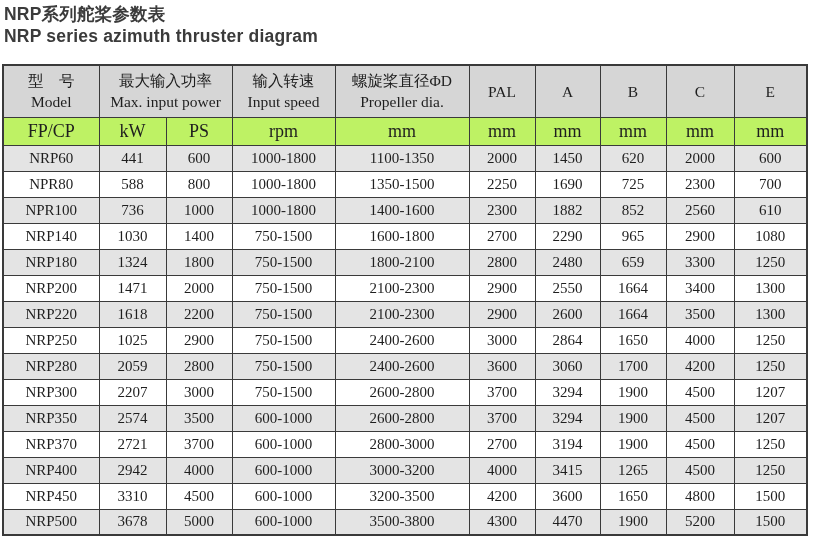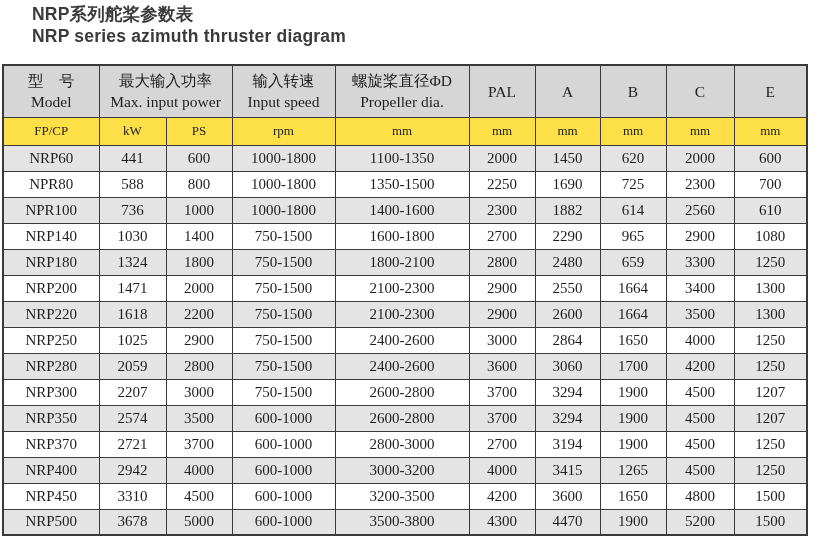--- a/index.html
+++ b/index.html
@@ -7,21 +7,21 @@
     margin: 0;
     padding: 0;
     width: 830px;
     height: 555px;
     background: #ffffff;
     font-family: "Liberation Serif", serif;
   }
   .page { width: 830px; height: 555px; overflow: hidden; }
 
   .titles {
-    padding: 3px 0 0 32px;
+    padding: 3px 0 0 4px;
     font-family: "Liberation Sans", sans-serif;
     color: #3b3b3b;
   }
   .title-zh, .title-en {
     margin: 0;
     font-size: 17.5px;
     font-weight: 700;
     line-height: 22px;
     letter-spacing: 0.2px;
   }
@@ -44,23 +44,23 @@
     white-space: nowrap;
   }
   tr.hdr1 th {
     background: #d6d6d6;
     height: 52px;
     font-size: 15.5px;
     line-height: 21px;
   }
   tr.hdr1 .zh, tr.hdr1 .en { display: block; }
   tr.hdr2 th {
-    background: #fde047;
+    background: #bef264;
     height: 28px;
-    font-size: 13px;
+    font-size: 18px;
   }
   tbody td {
     height: 26px;
     font-size: 15px;
     background: #ffffff;
   }
   tbody tr.alt td {
     background: #e4e4e4;
   }
 </style>
@@ -150,21 +150,21 @@
           <td>700</td>
         </tr>
         <tr class="alt">
           <td>NPR100</td>
           <td>736</td>
           <td>1000</td>
           <td>1000-1800</td>
           <td>1400-1600</td>
           <td>2300</td>
           <td>1882</td>
-          <td>614</td>
+          <td>852</td>
           <td>2560</td>
           <td>610</td>
         </tr>
         <tr>
           <td>NRP140</td>
           <td>1030</td>
           <td>1400</td>
           <td>750-1500</td>
           <td>1600-1800</td>
           <td>2700</td>

